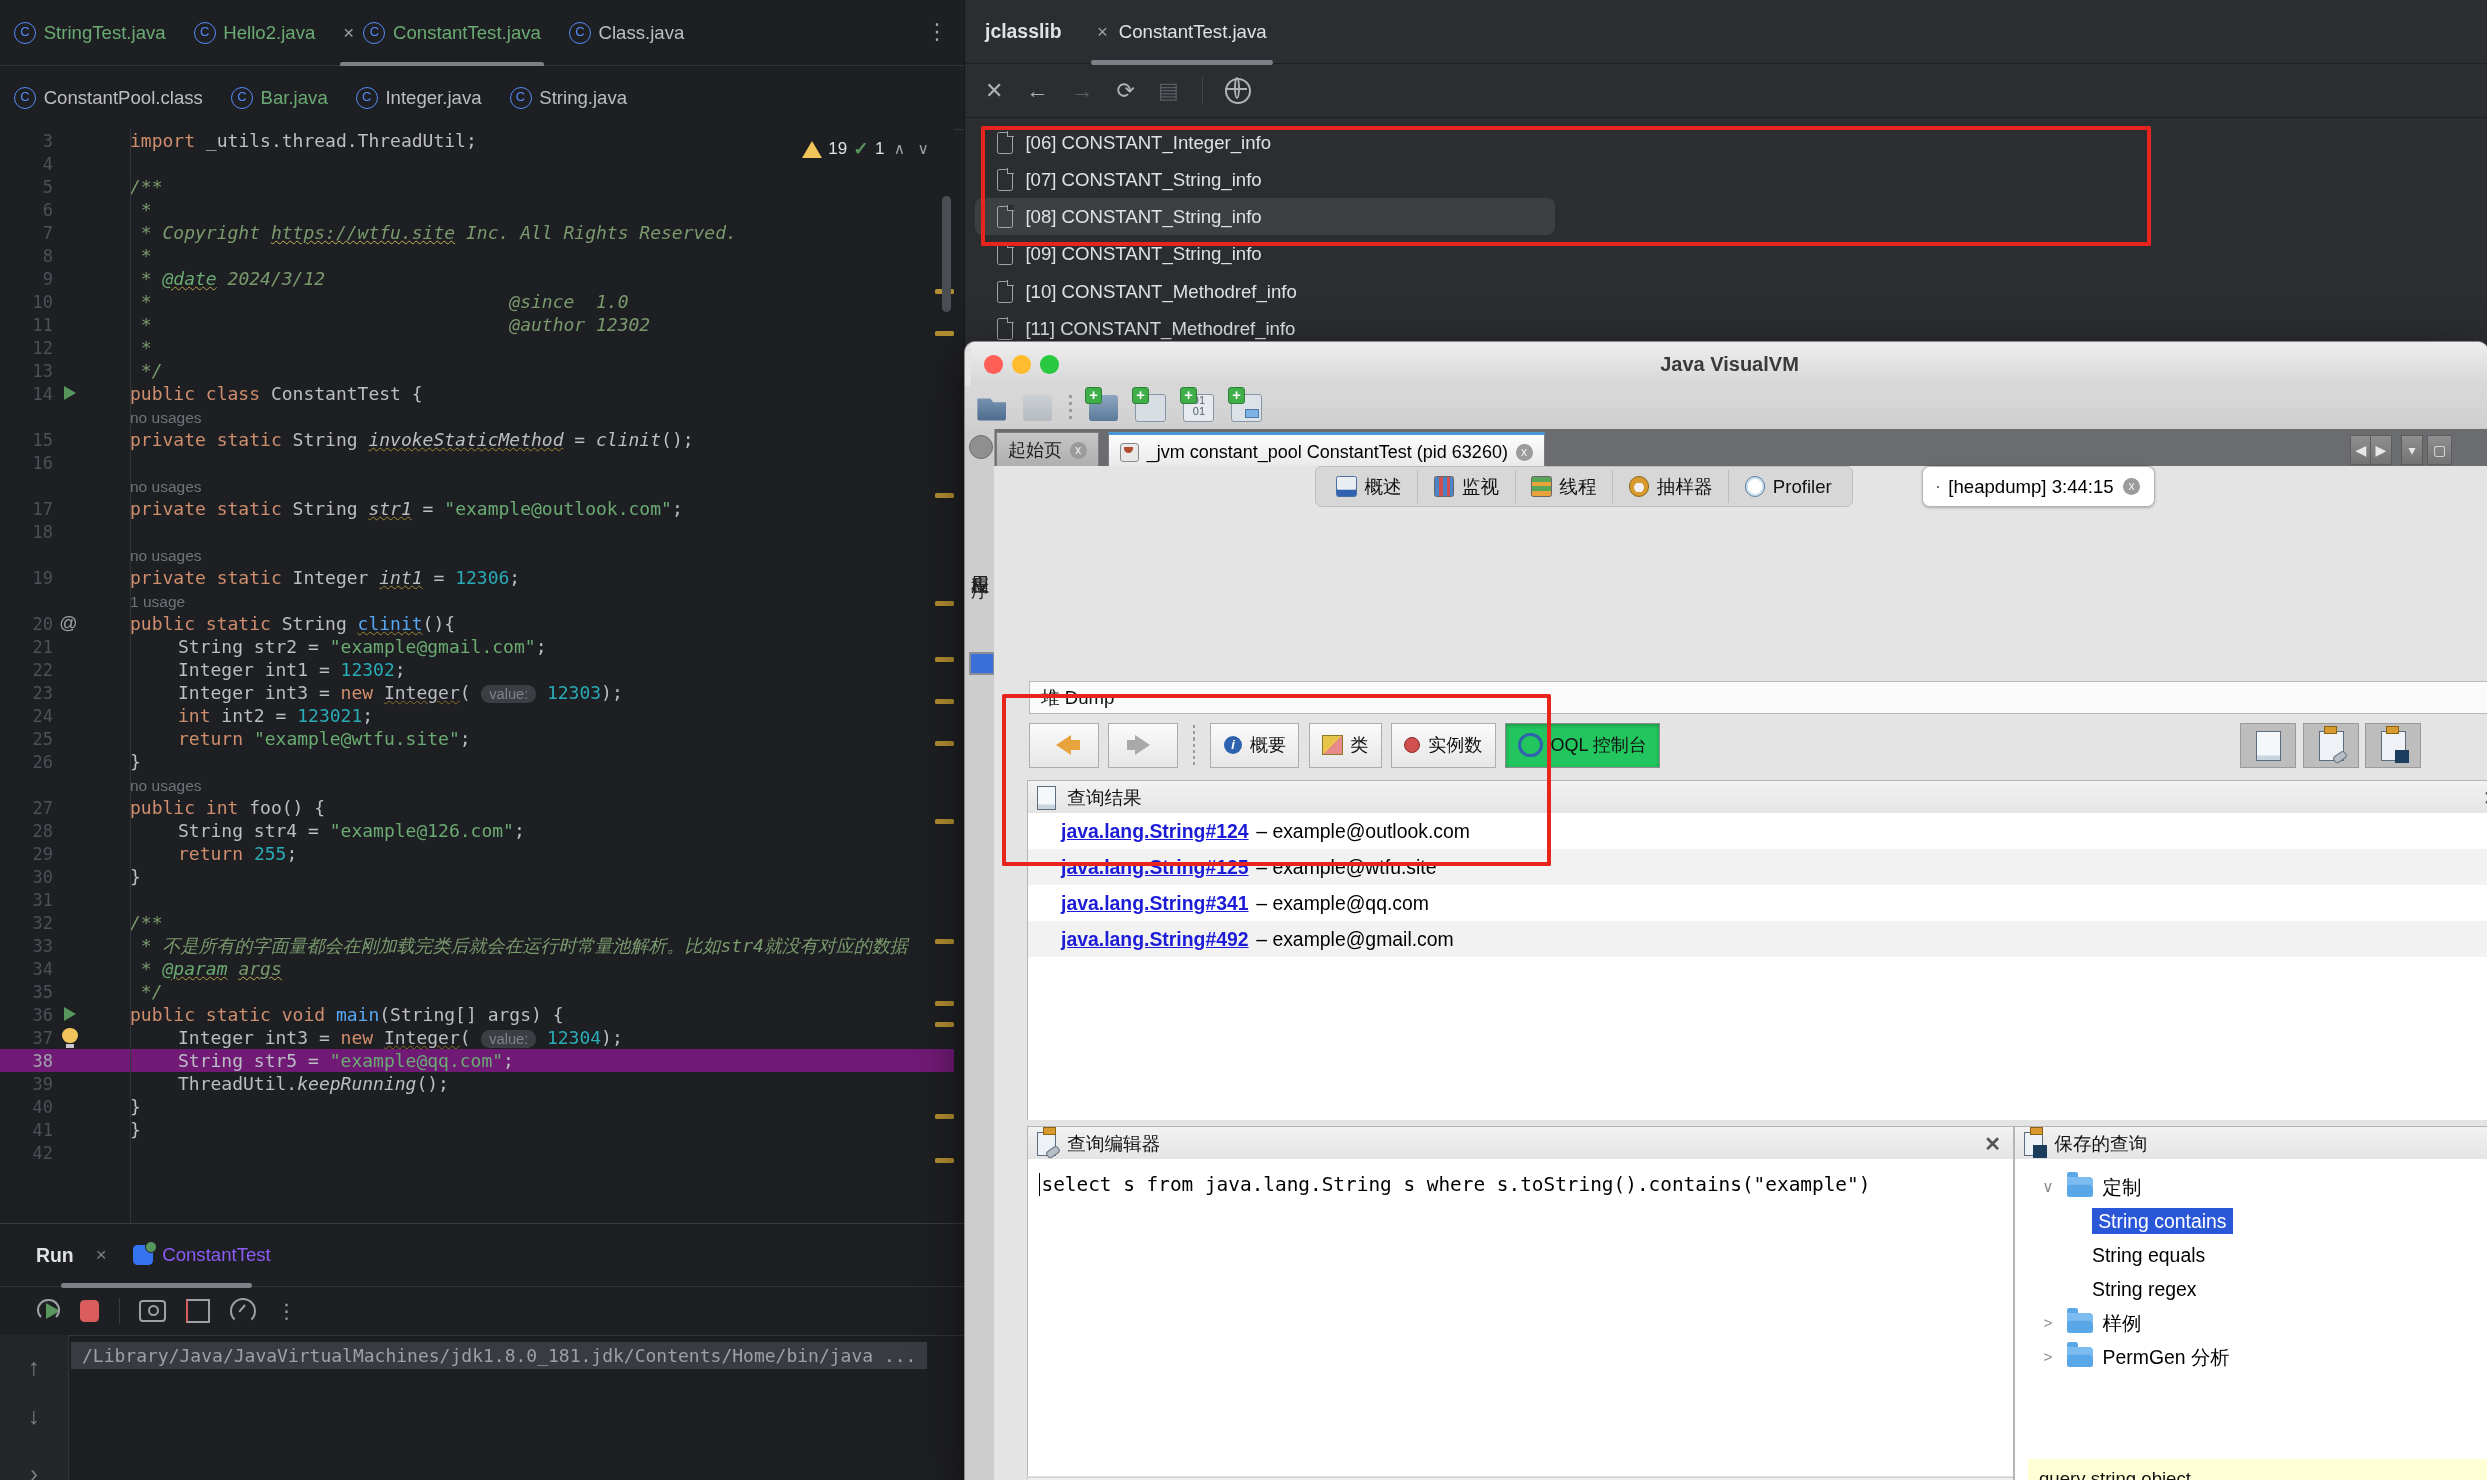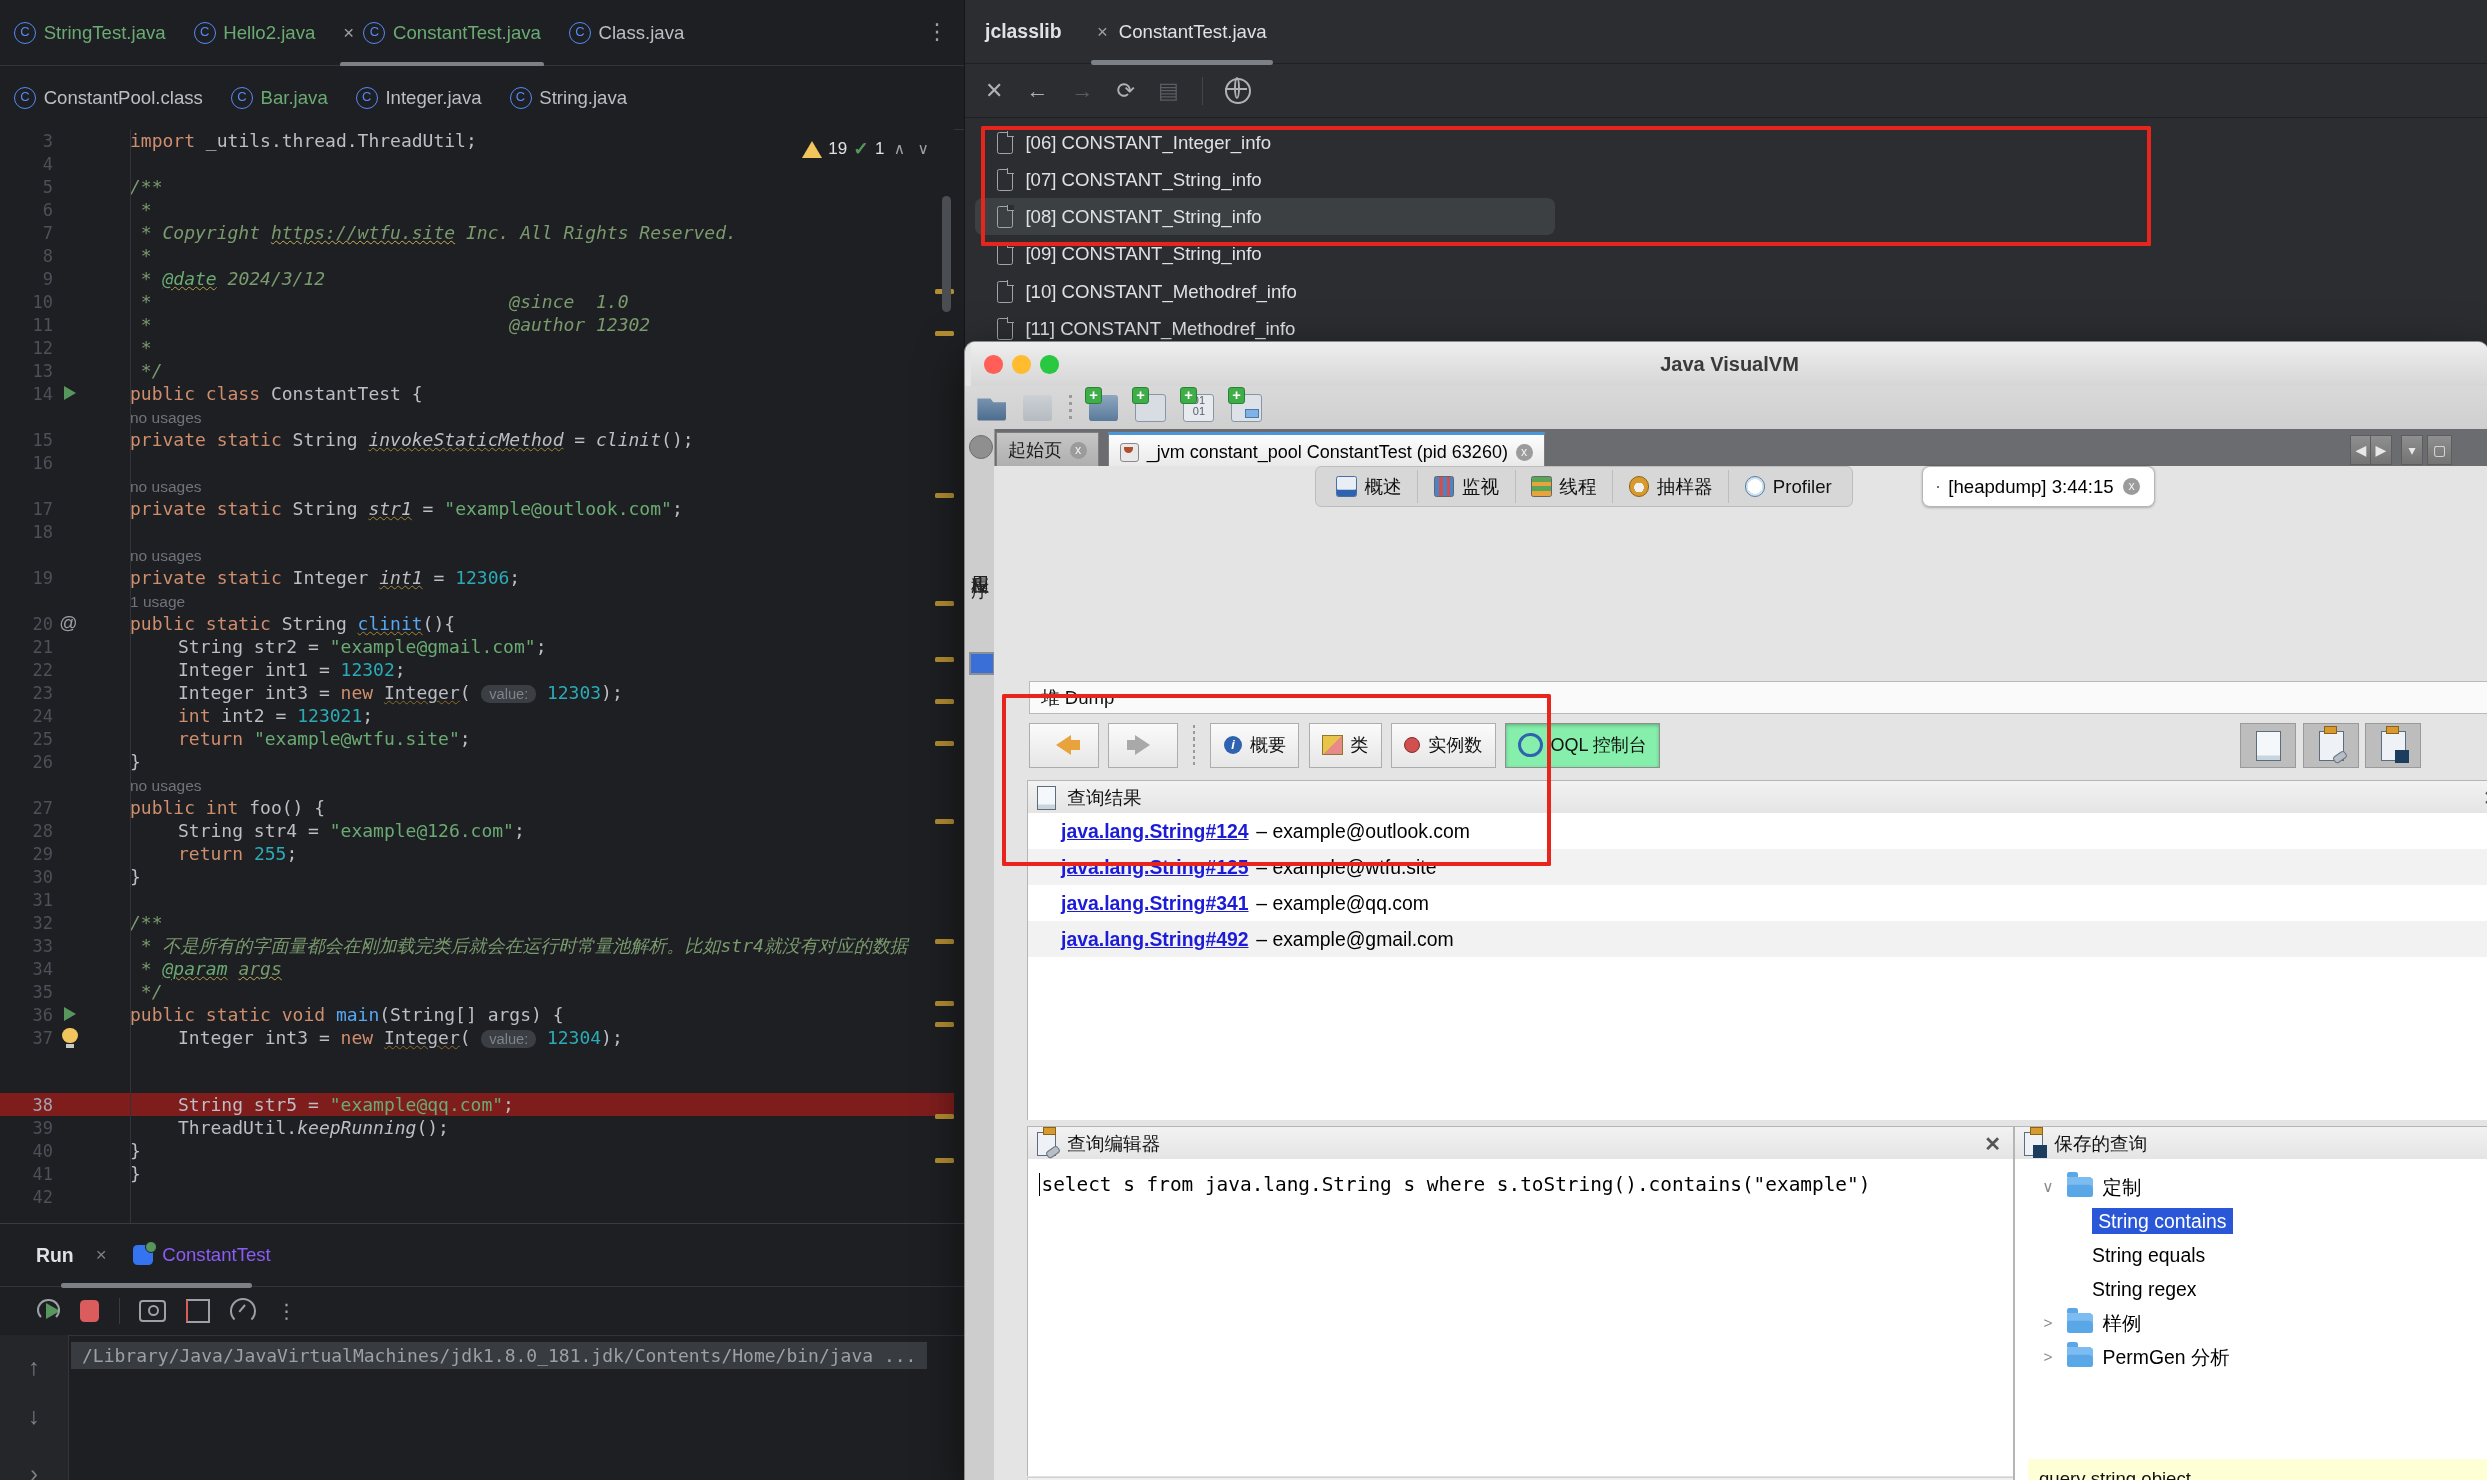--- a/index.html
+++ b/index.html
@@ -10,21 +10,21 @@
   .ide-tabrow{position:absolute;left:0;width:964px;display:flex;align-items:center;background:#1e1f22;border-bottom:0.8px solid #323438;}
   .ide-tab{display:flex;align-items:center;gap:7.7px;height:100%;padding:0 14px;font-size:18.6px;color:#bcbec4;position:relative;cursor:default;}
   .ide-tab .cicon{width:20px;height:20px;border:1.5px solid #548af7;border-radius:50%;color:#548af7;font-size:13px;line-height:18.6px;text-align:center;flex:0 0 auto;}
   .ide-tab.green{color:#6aab73;}
   .ide-tab .closex{color:#9da0a6;font-size:18.6px;margin-right:1.5px;}
   .ide-tab.active:after{content:"";position:absolute;left:11px;right:11px;bottom:-1.5px;height:4.6px;border-radius:2.3px;background:#7c8087;}
   .kebab{color:#9da0a6;font-size:22px;letter-spacing:0;}
   
   #editor{position:absolute;left:0;top:129px;width:954px;height:1094px;overflow:hidden;background:#1e1f22;}
   .cl{position:relative;height:23px;display:flex;align-items:center;white-space:pre;}
-  .cl.hl{background:#7f1d1d;margin-top:44px;}
+  .cl.hl{background:#701a75;}
   .ln{width:53px;text-align:right;color:#4b5059;font-family:"DejaVu Sans Mono",monospace;font-size:17px;flex:0 0 auto;}
   .cl.hl .ln{color:#a1a5ad;}
   .gslot{width:77px;flex:0 0 auto;position:relative;height:100%;}
   .ct{font-family:"DejaVu Sans Mono",monospace;font-size:18px;color:#bcbec4;}
   .seg-k{color:#cf8e6d;} .seg-p{color:#bcbec4;} .seg-s{color:#6aab73;} .seg-n{color:#2aacb8;}
   .seg-c{color:#7a9a6e;font-style:italic;}
   .seg-ct{color:#6aab73;font-style:italic;text-decoration:underline wavy #b9a04a 0.8px;}
   .seg-cl{color:#7a9a6e;font-style:italic;text-decoration:underline wavy #c5b35c 0.8px;}
   .seg-f{color:#bcbec4;font-style:italic;text-decoration:underline wavy #a08836 0.8px;}
   .seg-m{color:#56a8f5;}
@@ -125,21 +125,21 @@
   .mini.i-smp{background:radial-gradient(circle at 50% 55%,#f0f0f0 35%,#d89a2e 36%);border-radius:50%;border:0.8px solid #8a6414;}
   .mini.i-prof{background:radial-gradient(circle at 50% 50%,#fff 55%,#cfe2f2 56%);border-radius:50%;border:1.5px solid #5a7e9e;}
   .mini.i-hd{background:#d9dee3;border:0.8px solid #6d7785;box-shadow:inset 0 3.9px 0 #8fa0b0;}
   
   .vvm-heading{position:absolute;left:37px;top:177px;display:flex;align-items:center;gap:14px;font-size:26px;color:#000;}
   .spinner{width:25px;height:25px;border-radius:50%;border:4.6px solid #9a9a9a;border-top-color:#555;border-left-color:#c9c9c9;}
   .heapbar{position:absolute;left:35px;top:215px;width:1454px;height:31px;background:#fafafa;border:0.8px solid #b9b9b9;font-size:18.6px;color:#111;display:flex;align-items:center;padding-left:11px;}
   
   .actbar{position:absolute;left:35px;top:256px;height:46px;display:flex;align-items:center;gap:9.3px;}
   .squarebtn{height:43px;background:linear-gradient(#fbfbfb,#e6e6e6);border:0.8px solid #adadad;display:flex;align-items:center;justify-content:center;gap:7.7px;font-size:18px;color:#111;padding:0 12.4px;}
-  .squarebtn.pressed{background:#86efac;border-color:#8e8e8e;box-shadow:inset 0 1.5px 3.9px rgba(0,0,0,.25);}
+  .squarebtn.pressed{background:#22c55e;border-color:#8e8e8e;box-shadow:inset 0 1.5px 3.9px rgba(0,0,0,.25);}
   .arr-left{width:0;height:0;border-right:15.5px solid #e8a33d;border-top:10px solid transparent;border-bottom:10px solid transparent;position:relative;}
   .arr-left:after{content:"";position:absolute;left:14px;top:-4.6px;width:9.3px;height:9.3px;background:#e8a33d;}
   .arr-right{width:0;height:0;border-left:15.5px solid #a9a9a9;border-top:10px solid transparent;border-bottom:10px solid transparent;position:relative;}
   .arr-right:before{content:"";position:absolute;right:14px;top:-4.6px;width:9.3px;height:9.3px;background:#a9a9a9;}
   .dot-sep2{width:1.5px;height:40px;background:repeating-linear-gradient(#9a9a9a 0 3.1px,transparent 3.1px 6.2px);margin:0 6.2px;}
   .bi-info{width:18.6px;height:18.6px;border-radius:50%;background:#2f63b0;color:#fff;font-size:13px;font-weight:bold;line-height:18.6px;text-align:center;font-style:italic;}
   .bi-cls{width:18.6px;height:18.6px;background:linear-gradient(135deg,#e8c44a 50%,#e88a8a 50%);border:0.8px solid #8a7a2a;}
   .bi-inst{width:14px;height:14px;border-radius:50%;background:#d05050;border:0.8px solid #8a2a2a;}
   .bi-oql{width:18.6px;height:18.6px;border-radius:50%;border:3.1px solid #2f63b0;color:#2f63b0;}
   .icobtn{width:54px;height:43px;background:#bdbdbd;border:0.8px solid #9a9a9a;display:flex;align-items:center;justify-content:center;}

